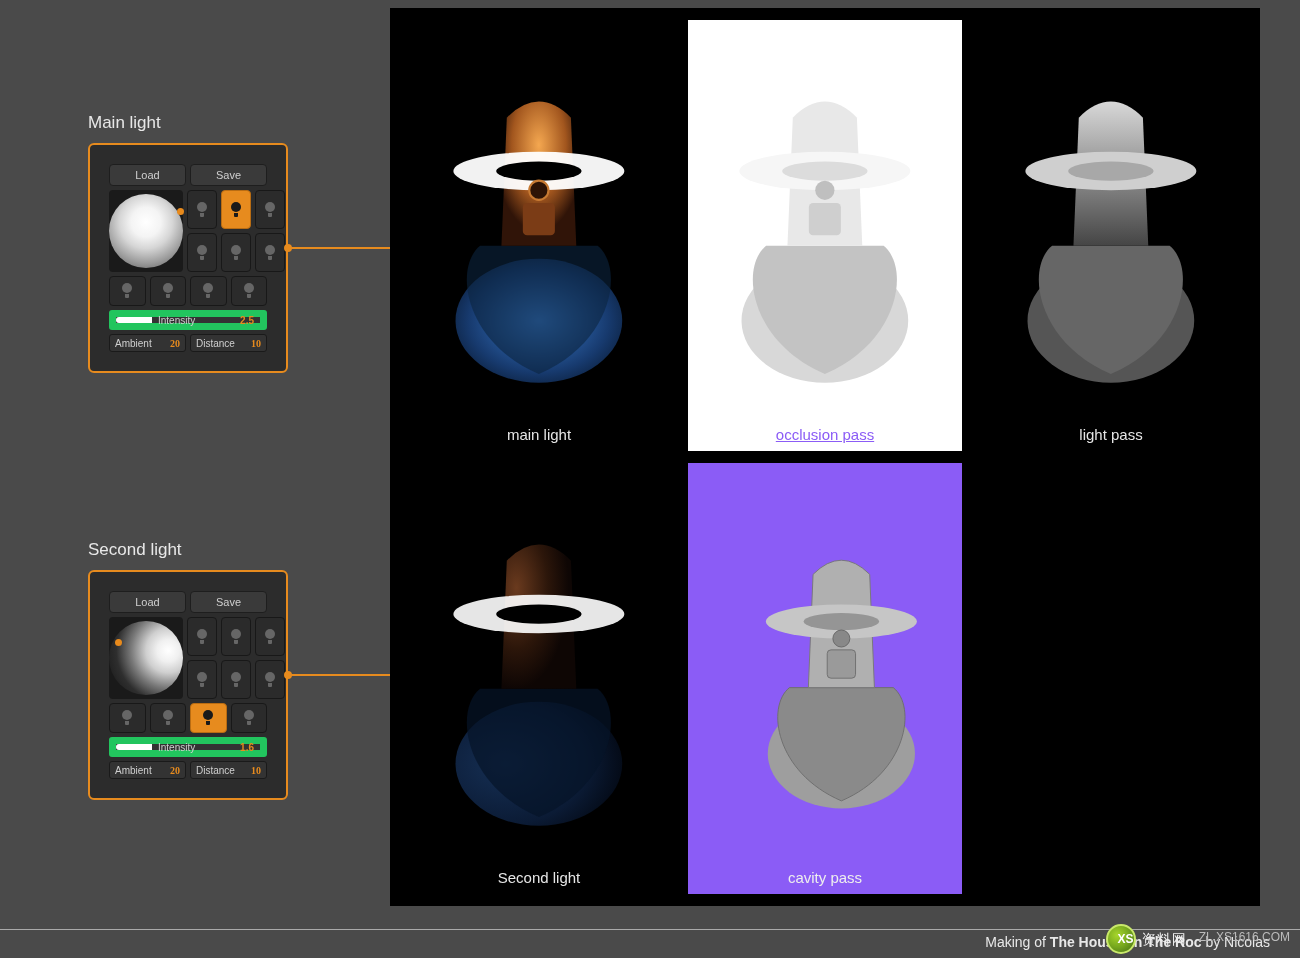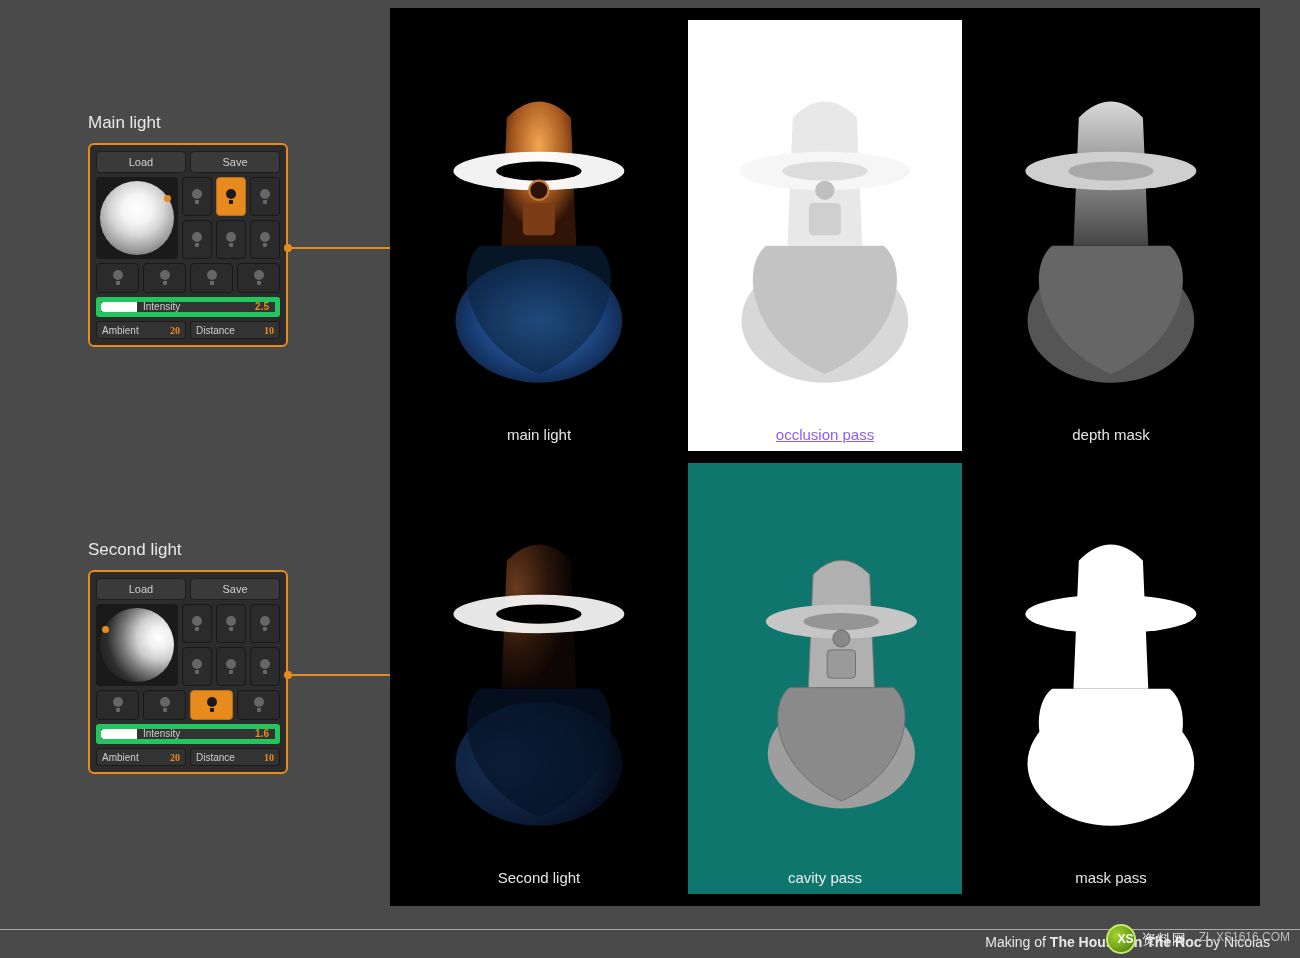--- a/index.html
+++ b/index.html
@@ -23,21 +23,21 @@
   .light-group-title {
     font-size: 17px;
     font-weight: 300;
     margin-bottom: 10px;
     color: #e8e8e8;
   }
   .light-panel {
     background: #2c2c2c;
     border: 2px solid #e78b1e;
     border-radius: 6px;
-    padding: 6px;
+    padding: 19px;
   }
   .lp-row { display: flex; gap: 4px; margin-bottom: 4px; }
   .lp-btn {
     flex: 1;
     background: #3a3a3a;
     border: 1px solid #1e1e1e;
     border-radius: 4px;
     height: 22px;
     display: flex;
     align-items: center;
@@ -94,22 +94,22 @@
     display:flex;align-items:center;justify-content:center;
     height:30px;
     cursor:pointer;
   }
   .bulb-cell.tall{height:39px;}
   .bulb-cell.active { background:#e78b1e; border-color:#b96c12; }
   .bulb-cell.off svg path, .bulb-cell.off svg circle { fill:#666; }
   .bulb-cell.active svg path, .bulb-cell.active svg circle { fill:#1a1a1a; }
 
   .lp-intensity {
-    display:flex; align-items:flex-end;
-    background:#333; border:5px solid #22c55e; border-radius:3px;
+    display:flex; align-items:center;
+    background:#333; border:7px solid #22c55e; border-radius:3px;
     height:20px; gap:0; margin-bottom:4px;
   }
   .lp-intensity .swatch{
     width:36px;height:100%;background:#fff;border-radius:3px 0 0 3px;
   }
   .lp-intensity .ilabel{
     font-size:10px;color:#cfcfcf;padding-left:6px;flex:1;
   }
   .lp-intensity .ival{
     font-size:10px;color:#e78b1e;padding-right:6px;font-weight:bold;
@@ -146,21 +146,21 @@
     overflow:hidden;
   }
   .render-caption{
     position:absolute;
     bottom:8px;left:0;right:0;
     text-align:center;
     font-size:15px;color:#e6e6e6;
     font-weight:300;
   }
   .render-cell.white{background:#fff;}
-  .render-cell.gray{background:#0f766e;padding-left:32px;}
+  .render-cell.gray{background:#8b5cf6;padding-left:32px;}
   .render-cell.black{background:#000;}
 
   .house-shape{
     width:78%;height:85%;
     position:relative;
   }
 
   
   .footer-bar{
     position:absolute;
@@ -448,21 +448,21 @@
           <stop offset="0%" stop-color="#d8d8d8"></stop>
             <stop offset="100%" stop-color="#454545"></stop>
         </linearGradient>
       </defs>
       <ellipse cx="100" cy="230" rx="78" ry="58" fill="#555"></ellipse>
       <path d="M45 160 C20 180 30 250 100 280 C170 250 180 180 155 160 Z" fill="#666"></path>
       <path d="M70 40 Q100 10 130 40 L135 160 L65 160 Z" fill="url(#depthG)"></path>
       <ellipse cx="100" cy="90" rx="80" ry="18" fill="#cfcfcf"></ellipse>
       <ellipse cx="100" cy="90" rx="40" ry="9" fill="#a8a8a8"></ellipse>
     </svg>
-    <div class="render-caption">depth mask</div>
+    <div class="render-caption">light pass</div>
   </div>
 
   <div class="render-cell black">
     <svg class="house-shape" viewBox="0 0 200 300">
       <defs>
         <radialGradient id="glow2" cx="20%" cy="30%" r="70%">
           <stop offset="0%" stop-color="#6a3a1e"></stop>
             <stop offset="60%" stop-color="#2c160a"></stop>
             <stop offset="100%" stop-color="#0e0604"></stop>
         </radialGradient>
@@ -487,29 +487,20 @@
       <path d="M45 160 C20 180 30 250 100 280 C170 250 180 180 155 160 Z" fill="#8a8a8a" stroke="#6d6d6d" stroke-width="1"></path>
       <path d="M70 40 Q100 10 130 40 L135 160 L65 160 Z" fill="#b0b0b0" stroke="#777" stroke-width="1"></path>
       <ellipse cx="100" cy="90" rx="80" ry="18" fill="#c6c6c6"></ellipse>
       <ellipse cx="100" cy="90" rx="40" ry="9" fill="#959595"></ellipse>
       <rect x="85" y="120" width="30" height="30" rx="4" fill="#9a9a9a" stroke="#6f6f6f"></rect>
       <circle cx="100" cy="108" r="9" fill="#888" stroke="#666"></circle>
     </svg>
     <div class="render-caption" style="color:#eee;">cavity pass</div>
   </div>
 
-  <div class="render-cell black">
-    <svg class="house-shape" viewBox="0 0 200 300">
-      <ellipse cx="100" cy="230" rx="78" ry="58" fill="#fff"></ellipse>
-      <path d="M45 160 C20 180 30 250 100 280 C170 250 180 180 155 160 Z" fill="#fff"></path>
-      <path d="M70 40 Q100 10 130 40 L135 160 L65 160 Z" fill="#fff"></path>
-      <ellipse cx="100" cy="90" rx="80" ry="18" fill="#fff"></ellipse>
-    </svg>
-    <div class="render-caption">mask pass</div>
-  </div>
 
 </div>
 
 <div class="footer-bar"></div>
 <div class="footer-text">
   <span>Making of </span><b>The House on The Roc</b><span> by Nicolas </span>
 </div>
 
 <div class="watermark">
   <div class="wm-badge">

